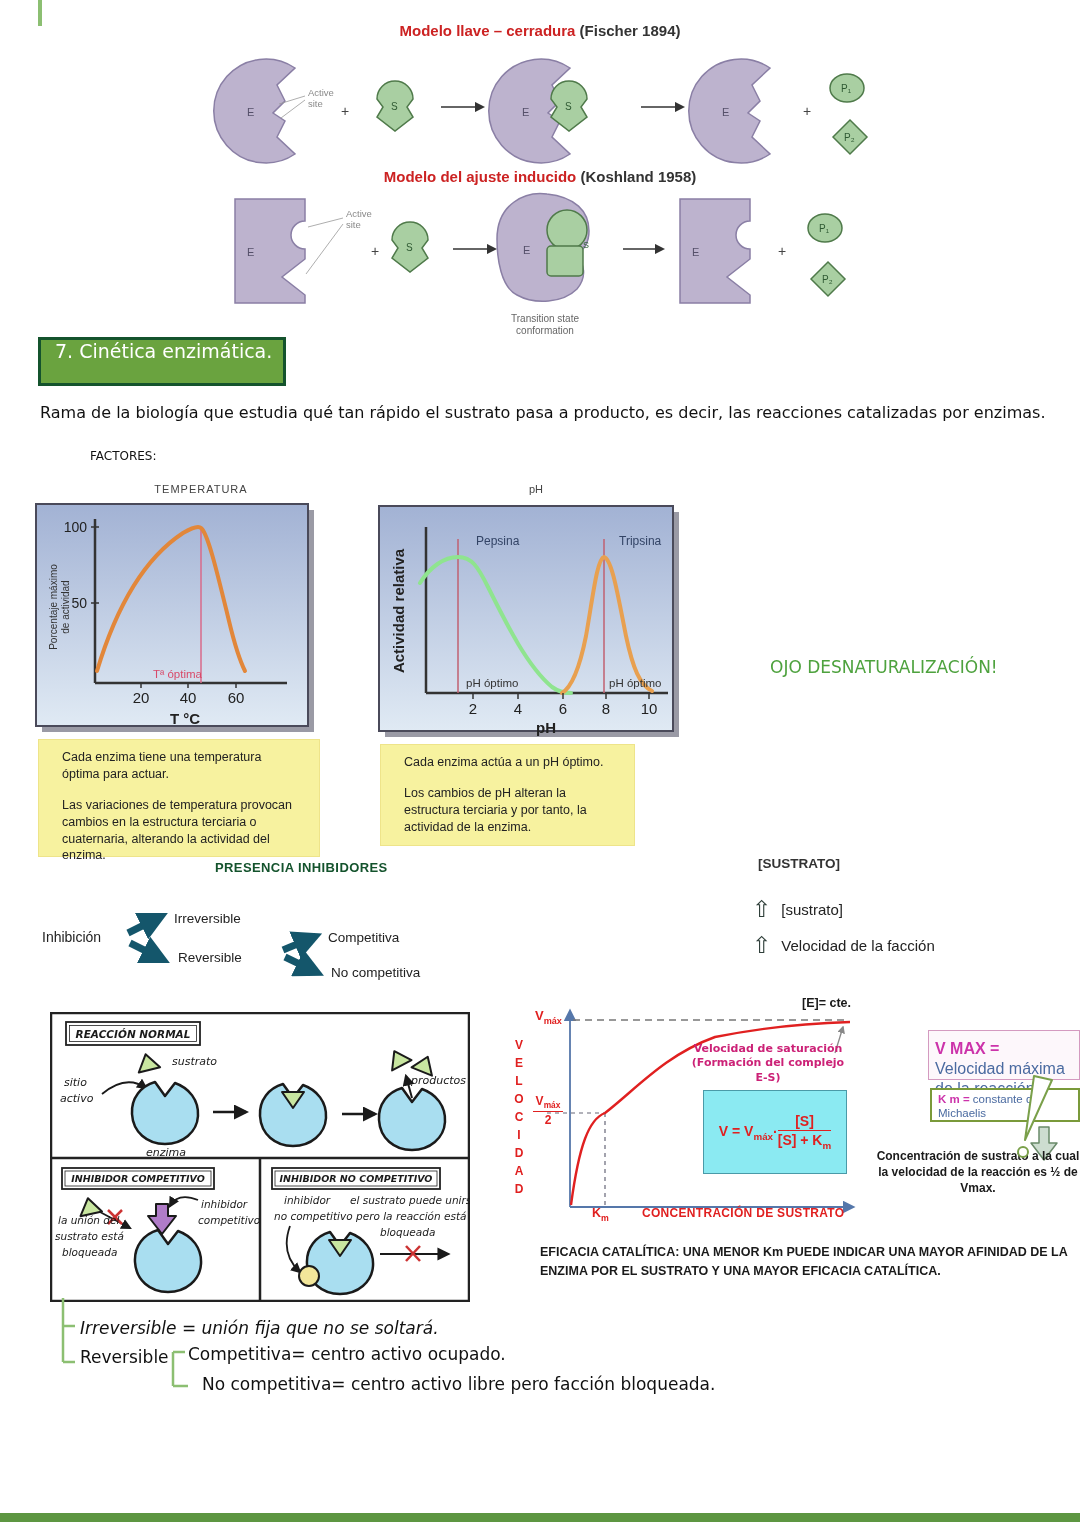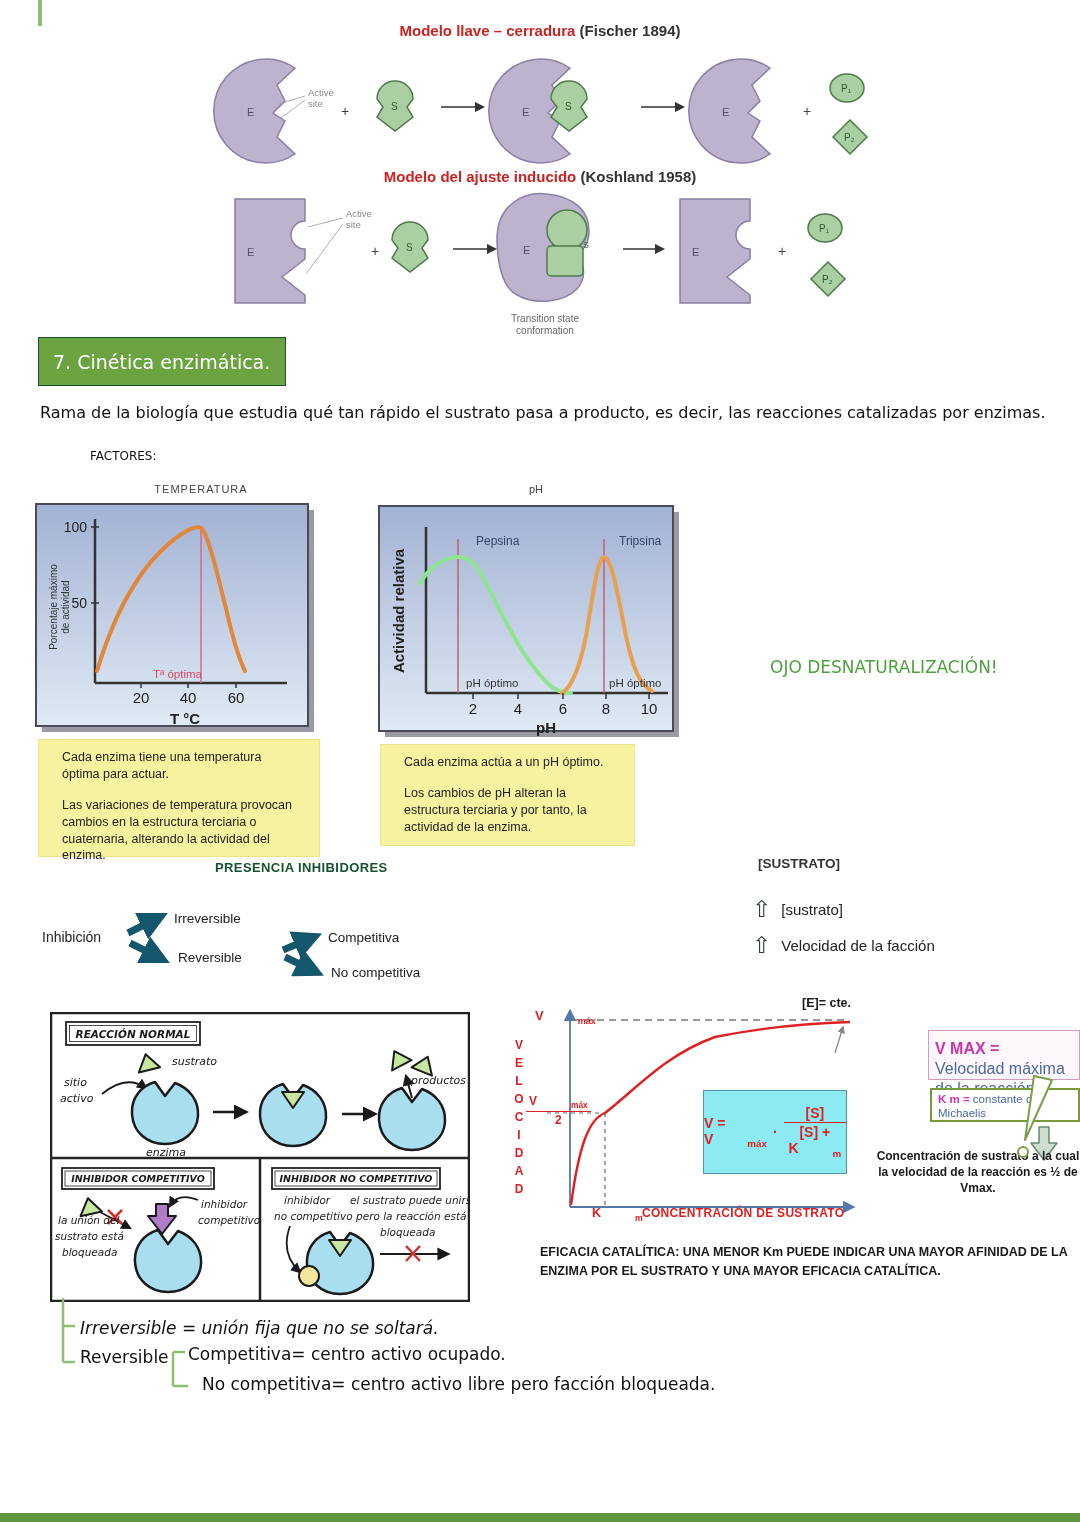--- a/index.html
+++ b/index.html
@@ -11,21 +11,21 @@
         font-size:12.5px;line-height:1.35;color:#222;}
   .ybox p{margin:0 0 14px 0;}
   .ybox p:last-child{margin:0;}
   .vert-letters{writing-mode:vertical-rl;text-orientation:upright;color:#e02020;
         font-weight:bold;font-size:12px;letter-spacing:4px;}
   .magenta{color:#cc33aa;font-weight:bold;}
   .bluetext{color:#4a6aa0;}
   .frac{display:inline-block;text-align:center;vertical-align:middle;}
   .frac .num{display:block;border-bottom:1.5px solid #e02020;padding:0 3px 1px 3px;}
   .frac .den{display:block;padding-top:1px;}
-  sub{font-size:70%;margin-left:34px;}
+  sub{font-size:70%;}
   .small-note{font-size:12px;font-weight:bold;color:#1a1a1a;line-height:1.35;text-align:center;}
   .defbox{box-sizing:border-box;display:flex;align-items:center;flex-wrap:wrap;line-height:1.25;}
 </style>
 </head>
 <body>
 
 <div id="page">
 
   <div class="abs" style="left:38px;top:0;width:4px;height:26px;background:#8cbf72;"></div>
 
@@ -96,22 +96,22 @@
     <line x1="428" y1="243" x2="468" y2="243" stroke="#333" stroke-width="1.5" marker-end="url(#ah-dark)"></line>
     <use href="#rectenz" x="520" y="245"></use>
     <text x="497" y="250" font-size="11" fill="#55506a">E</text>
     <text x="583" y="250" font-size="14" fill="#444">+</text>
     <ellipse cx="630" cy="222" rx="17" ry="14" fill="#a9cfa2" stroke="#4f7a4a" stroke-width="1.5"></ellipse>
     <text x="624" y="226" font-size="10" fill="#2f5a33">P₁</text>
     <path d="M 633,256 L 650,273 L 633,290 L 616,273 Z" fill="#a9cfa2" stroke="#4f7a4a" stroke-width="1.5"></path>
     <text x="627" y="277" font-size="10" fill="#2f5a33">P₂</text>
   </svg>
 
-  <div class="abs hw" style="left:38px;top:337px;width:248px;height:49px;background:#6aa33f;border:1px solid #14532d;
-              color:#fff;font-size:19px;display:flex;align-items:center;padding-left:14px;box-sizing:border-box;">
+  <div class="abs hw" style="left:38px;top:337px;width:248px;height:49px;background:#6aa33f;border:3px solid #14532d;
+              color:#fff;font-size:19px;display:flex;padding-left:14px;box-sizing:border-box;">
     <span>7. Cinética enzimática.</span>
   </div>
 
   <div class="abs hw" style="left:40px;top:403px;width:1035px;font-size:16px;color:#111;">Rama de la biología que estudia qué tan rápido el sustrato pasa a producto, es decir, las reacciones catalizadas por enzimas.</div>
 
   <div class="abs hw" style="left:90px;top:449px;font-size:12px;color:#111;">FACTORES:</div>
 
   <svg class="abs" style="left:33px;top:481px;" width="290" height="255" viewBox="0 0 290 255">
     <defs>
       <linearGradient id="bluebg1" x1="0" y1="0" x2="0" y2="1">
@@ -319,31 +319,35 @@
   </div>
 
   <div class="abs" style="left:802px;top:996px;font-size:12.5px;font-weight:bold;color:#1a1a1a;">[E]= cte.</div>
 
   <div class="abs" style="left:592px;top:1206px;font-size:12.5px;font-weight:bold;color:#e02020;">
     <span>K</span><sub>m</sub>
   </div>
 
   <div class="abs" style="left:642px;top:1206px;font-size:12px;font-weight:bold;color:#e02020;letter-spacing:0.3px;">CONCENTRACIÓN DE SUSTRATO</div>
 
+  <div class="abs hw" style="left:688px;top:1042px;width:160px;text-align:center;font-size:11px;font-weight:bold;color:#cc2277;line-height:1.3;">
+    <div>Velocidad de saturación</div>
+    <div>(Formación del complejo E-S)</div>
+  </div>
 
   <div class="abs defbox" style="left:928px;top:1030px;width:152px;height:50px;border:1.5px solid #d49ac0;background:#fdf7fb;padding:8px 6px;font-size:16px;">
     <div><span class="magenta">V MAX =</span><span class="bluetext"> Velocidad máxima de la reacción.</span></div>
   </div>
 
   <div class="abs defbox" style="left:930px;top:1088px;width:150px;height:34px;border:2px solid #7a9a3a;background:#ffffff;padding:2px 6px;font-size:11.5px;">
     <div><span class="magenta">K m =</span><span class="bluetext"> constante de Michaelis</span></div>
   </div>
 
   <div class="abs" style="left:703px;top:1090px;width:142px;height:82px;background:#8beaf2;border:1.5px solid #4a9aa8;
-              display:flex;align-items:center;justify-content:center;gap:6px;font-size:14px;font-weight:bold;color:#e02020;">
+              display:flex;align-items:center;justify-content:center;font-size:14px;font-weight:bold;color:#e02020;">
     <span><span>V = V</span><sub>máx</sub></span>
     <span>·</span>
     <span class="frac">
       <span class="num">[S]</span>
       <span class="den"><span>[S] + K</span><sub>m</sub></span>
     </span>
   </div>
 
   <svg class="abs" style="left:1028px;top:1126px;" width="32" height="36" viewBox="0 0 32 36">
     <polygon points="11,1 21,1 21,17 29,17 16,34 3,17 11,17" fill="#cdddd0" stroke="#6a8a6a" stroke-width="1.5" stroke-linejoin="round"></polygon>

